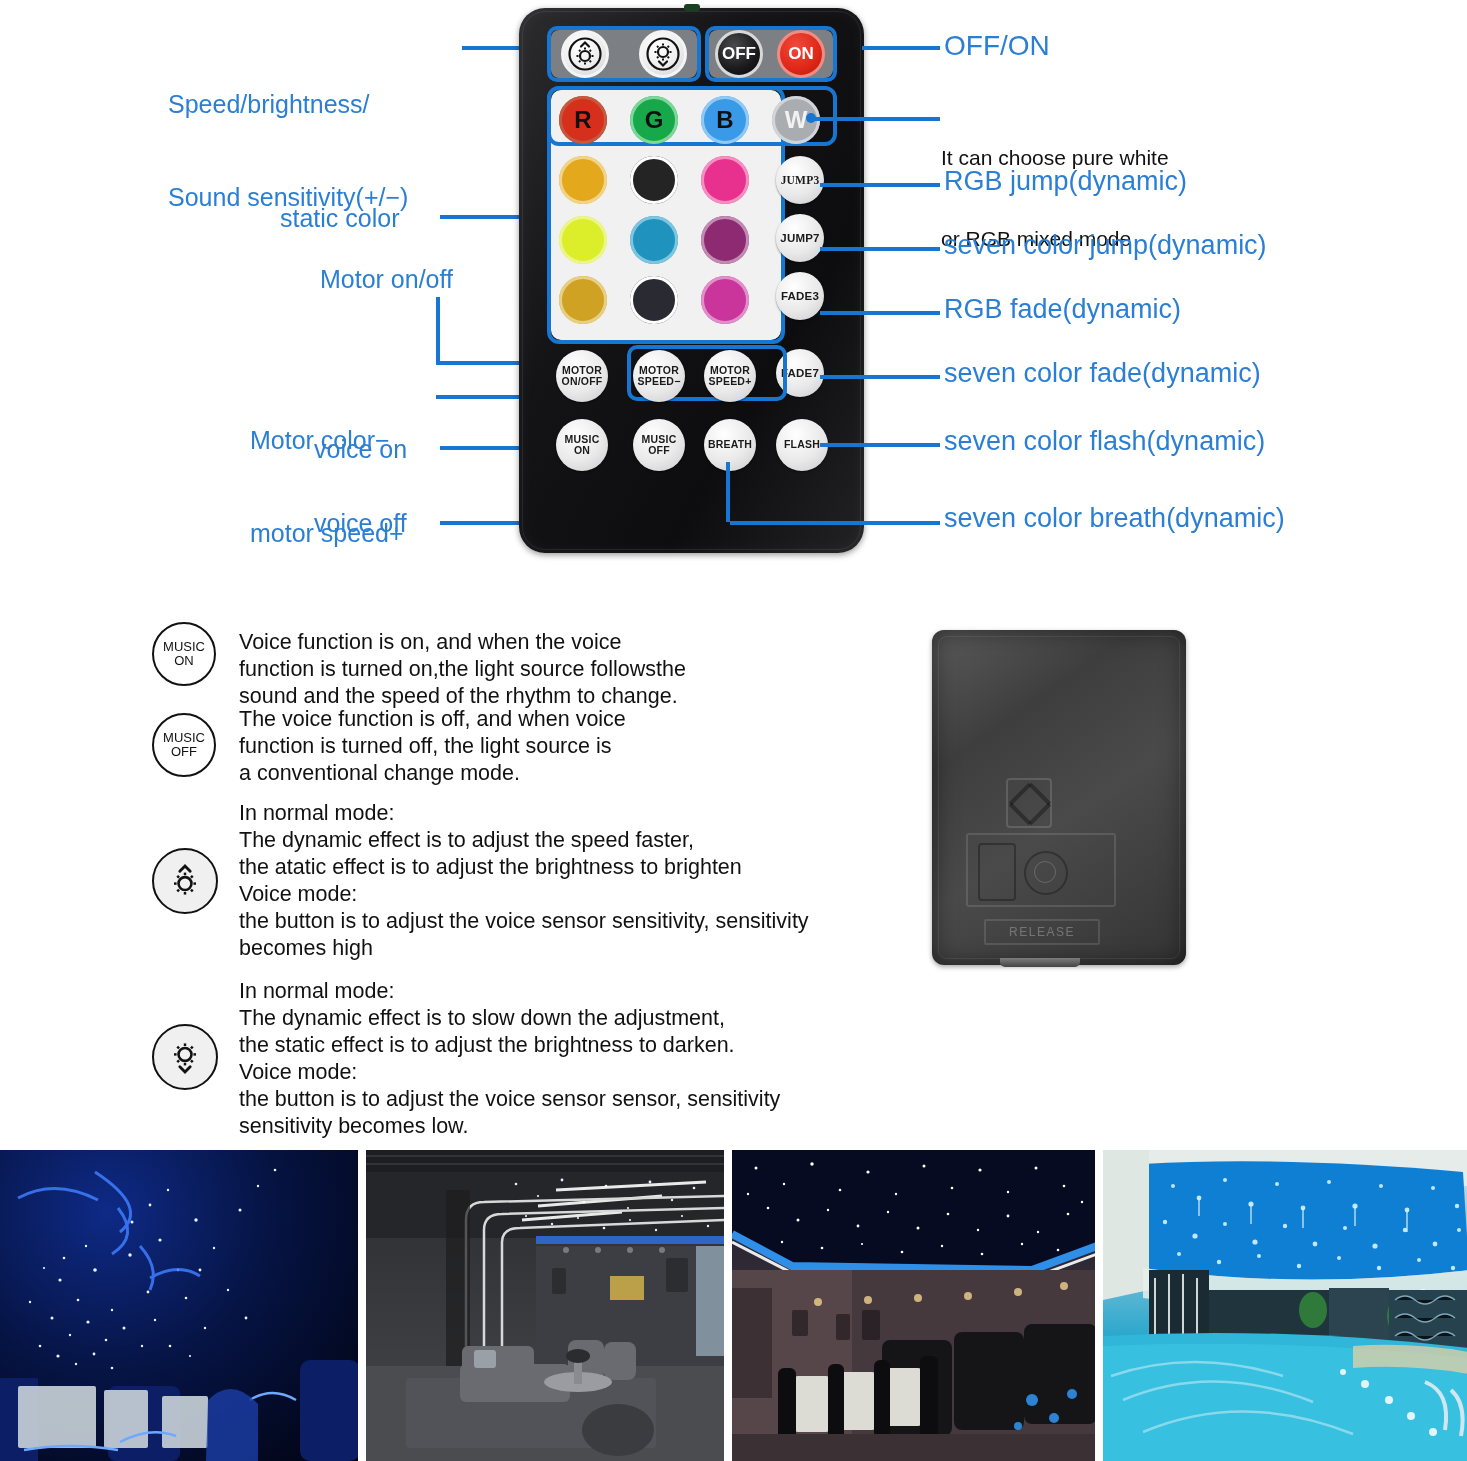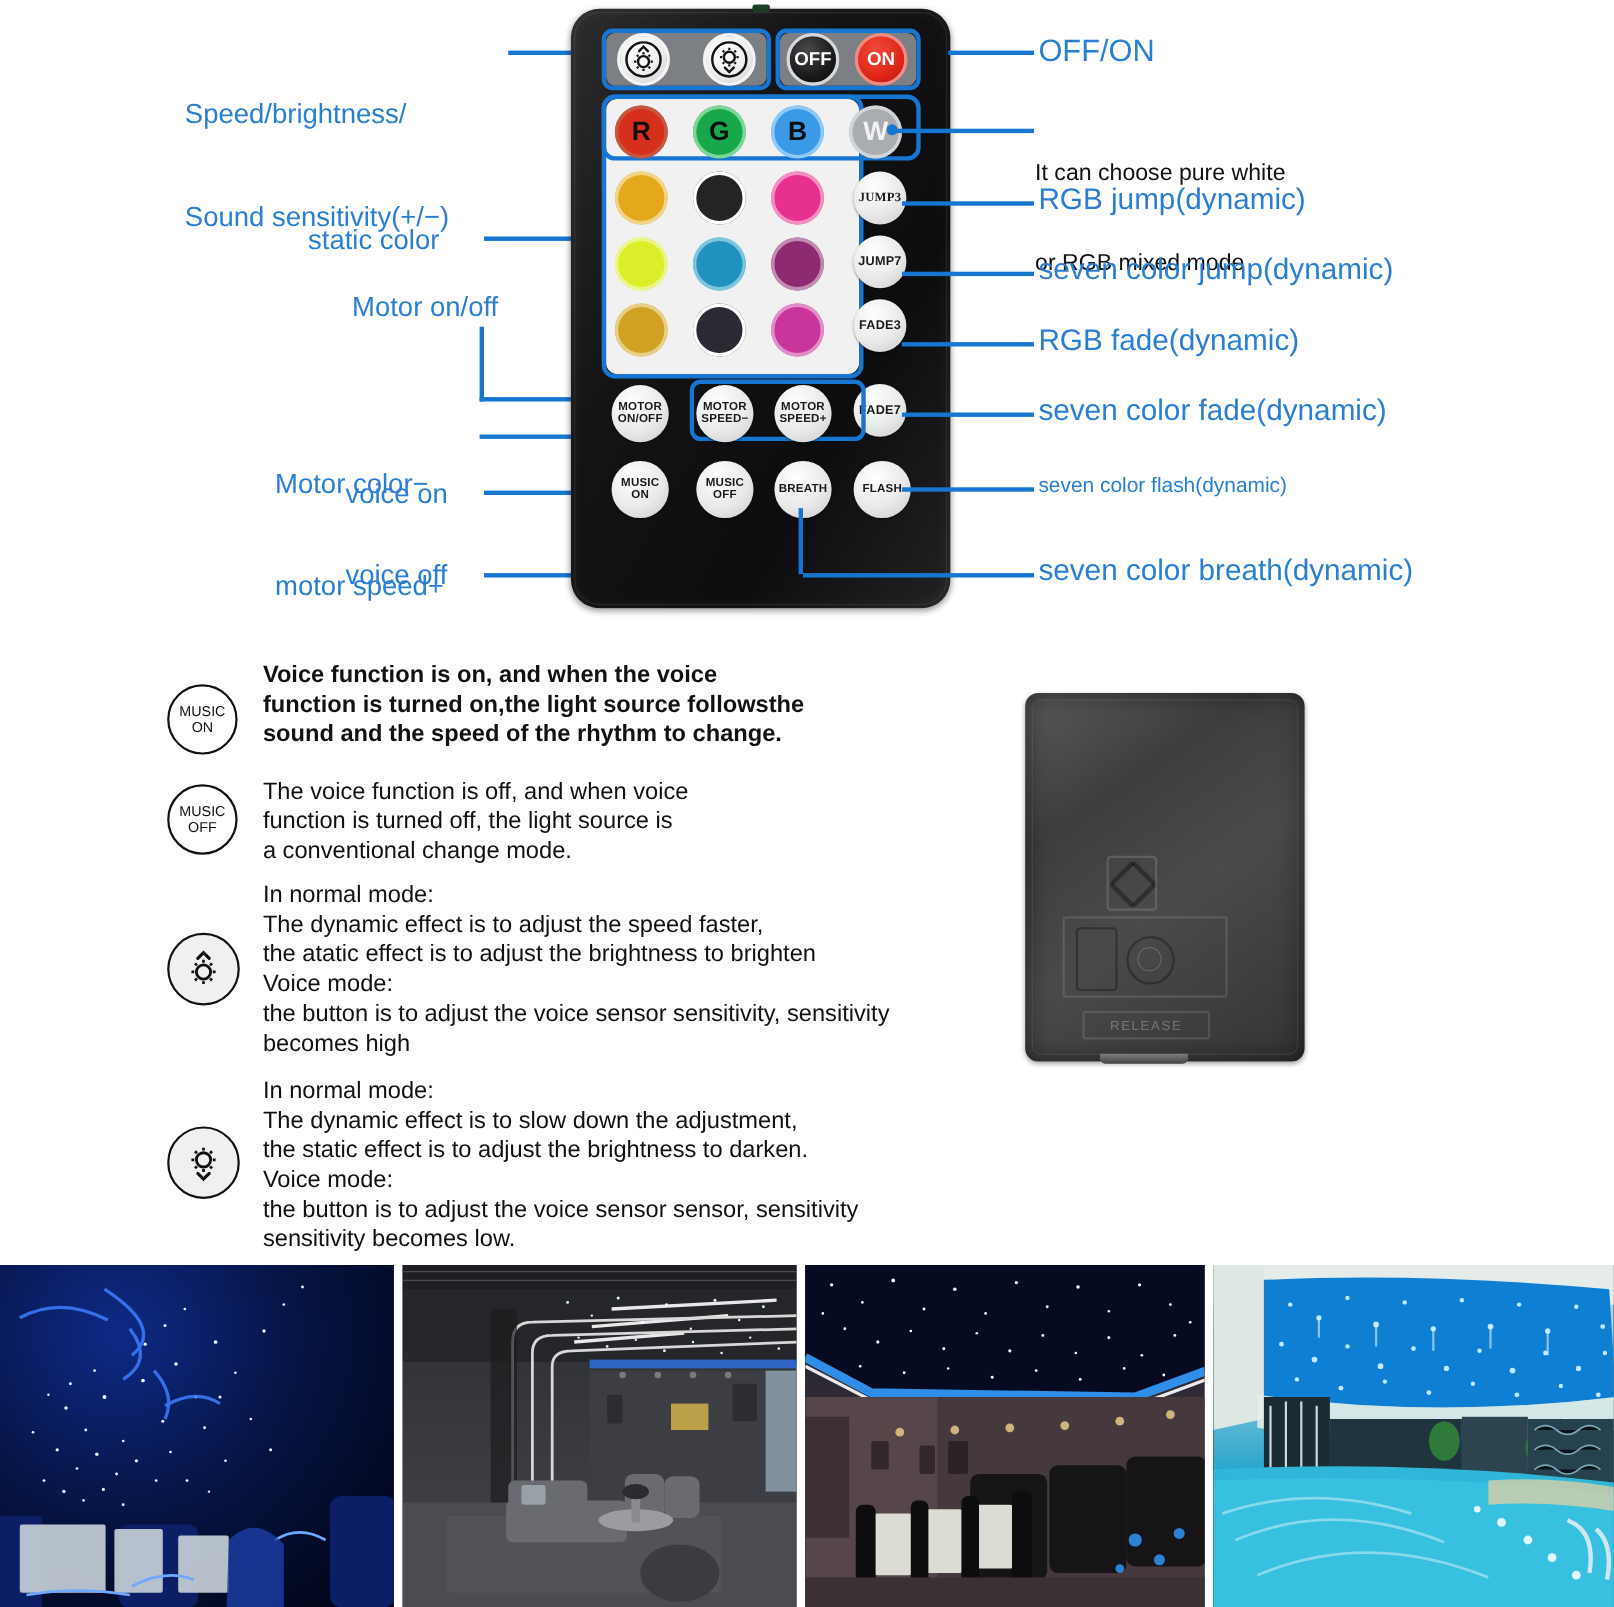--- a/index.html
+++ b/index.html
@@ -259,31 +259,31 @@
 <div class="ln lnh" style="left:820px;top:247px;width:120px;"></div>
 <div class="abs anno" style="left:944px;top:230px;font-size:27px;">seven color jump(dynamic)</div>
 
 <div class="ln lnh" style="left:820px;top:311px;width:120px;"></div>
 <div class="abs anno" style="left:944px;top:294px;font-size:27px;">RGB fade(dynamic)</div>
 
 <div class="ln lnh" style="left:820px;top:375px;width:120px;"></div>
 <div class="abs anno" style="left:944px;top:358px;font-size:27px;">seven color fade(dynamic)</div>
 
 <div class="ln lnh" style="left:820px;top:443px;width:120px;"></div>
-<div class="abs anno" style="left:944px;top:426px;font-size:19px;">seven color flash(dynamic)</div>
+<div class="abs anno" style="left:944px;top:426px;font-size:27px;">seven color flash(dynamic)</div>
 
 <div class="ln lnh" style="left:730px;top:521px;width:210px;"></div>
 <div class="ln lnv" style="left:726px;top:462px;height:60px;"></div>
 <div class="abs anno" style="left:944px;top:503px;font-size:27px;">seven color breath(dynamic)</div>
 
 <div class="expl-icon" style="left:152px;top:622px;width:60px;height:60px;flex-direction:column;">
   <span>MUSIC</span>
   <span>ON</span>
 </div>
-<div class="expl-text" style="left:239px;top:600px;font-weight:bold;">Voice function is on, and when the voice
+<div class="expl-text" style="left:239px;top:629px;">Voice function is on, and when the voice
 function is turned on,the light source followsthe
 sound and the speed of the rhythm to change.</div>
 
 <div class="expl-icon" style="left:152px;top:713px;width:60px;height:60px;flex-direction:column;">
   <span>MUSIC</span>
   <span>OFF</span>
 </div>
 <div class="expl-text" style="left:239px;top:706px;">The voice function is off, and when voice
 function is turned off, the light source is
 a conventional change mode.</div>

